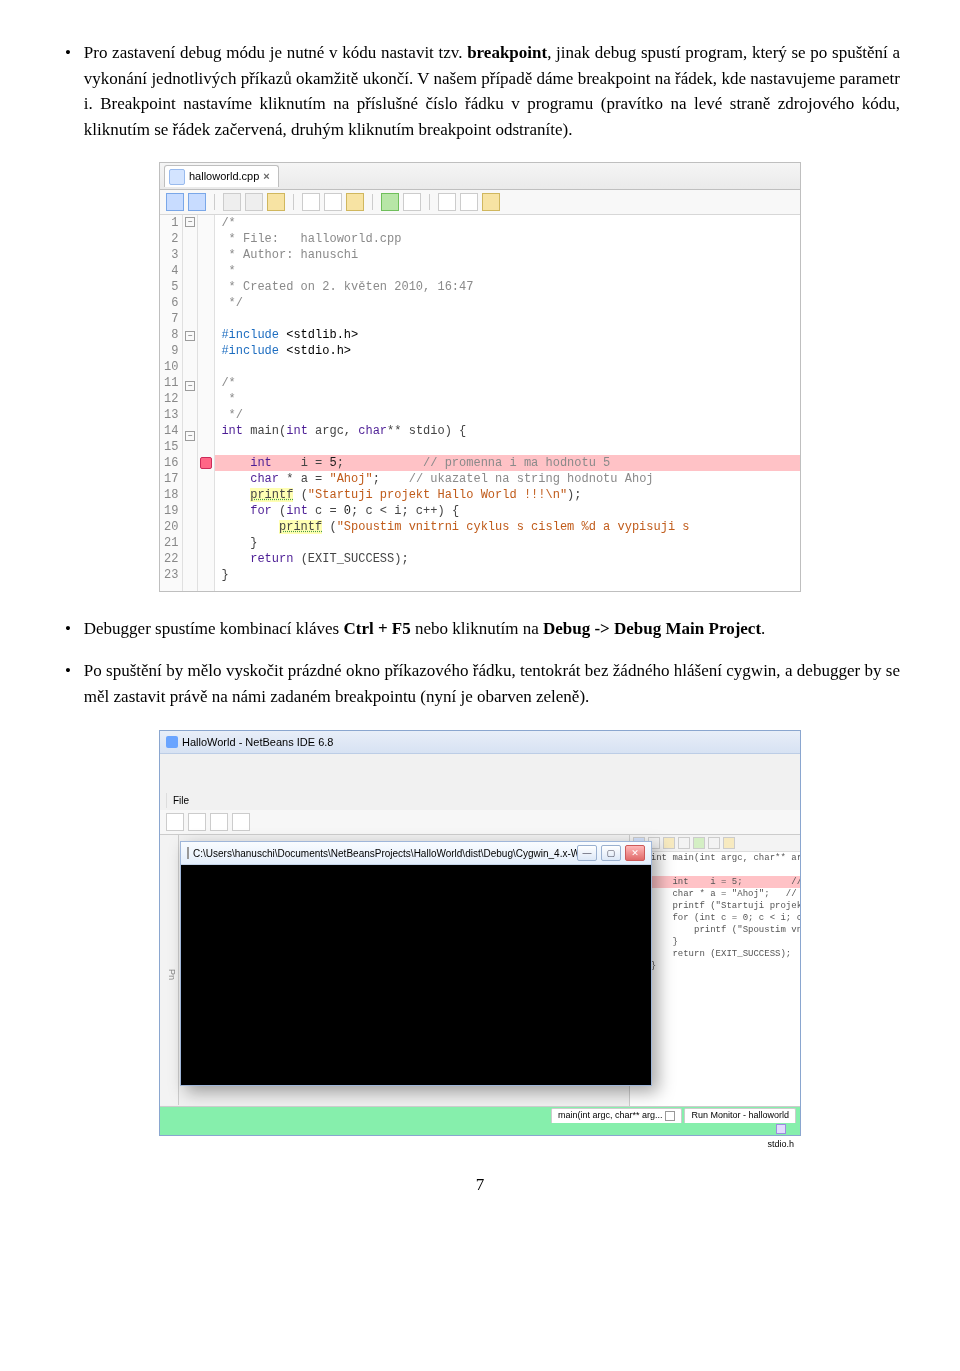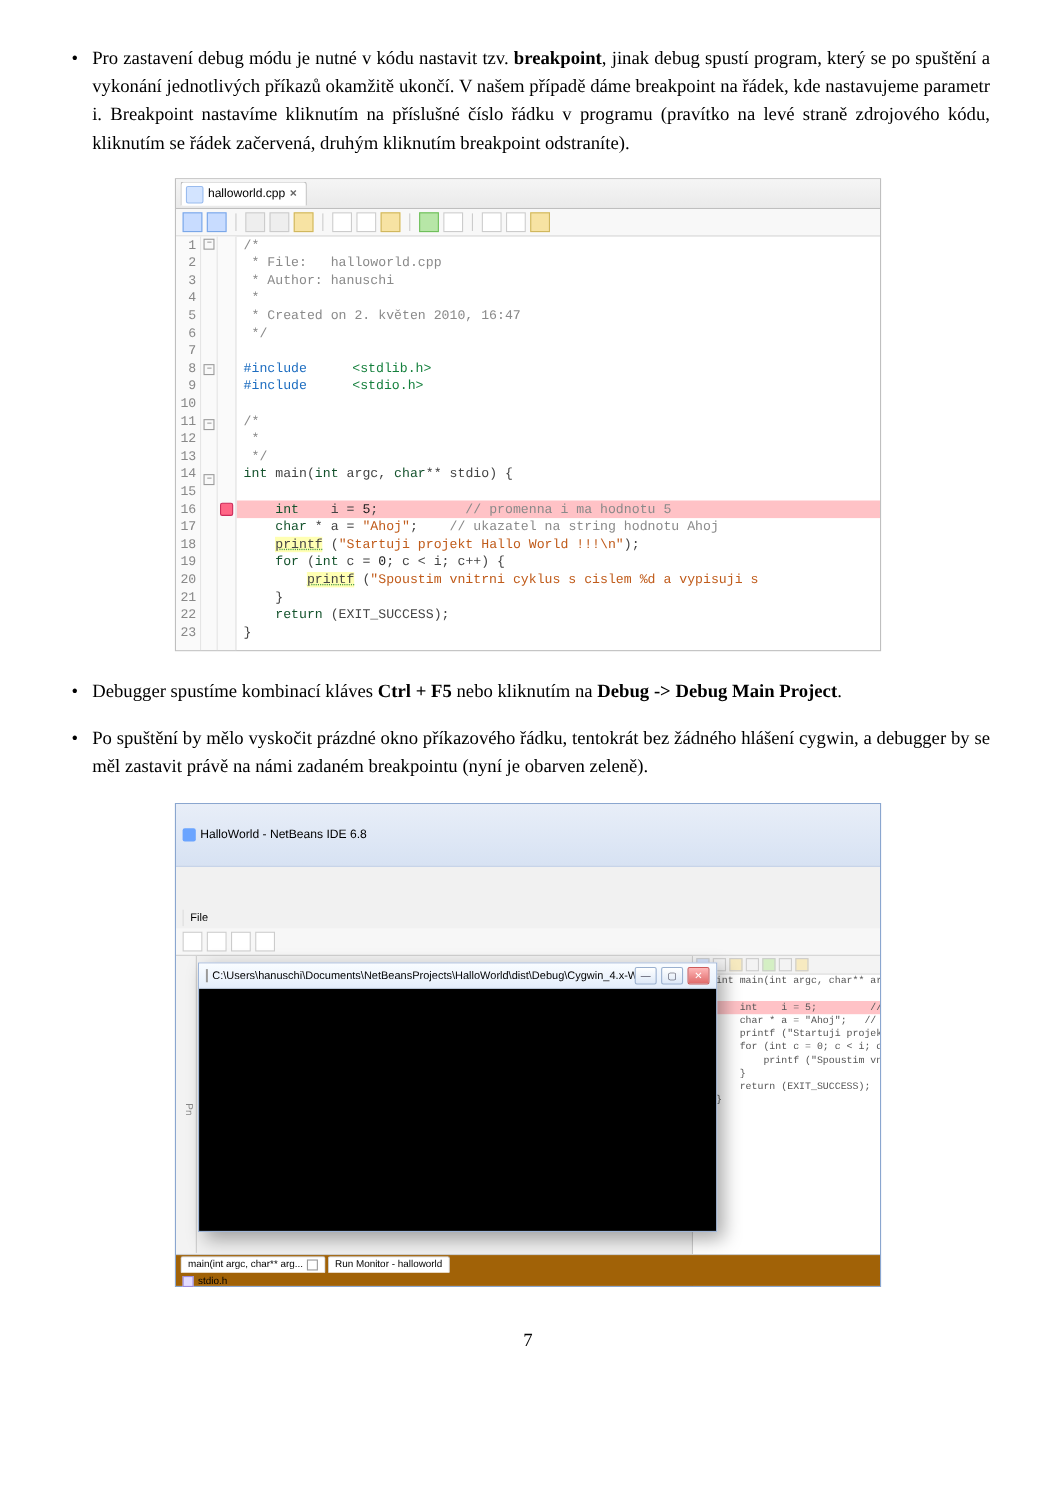--- a/index.html
+++ b/index.html
@@ -126,43 +126,43 @@
     padding: 0 6px;
     flex: 1;
     color: #444;
   }
   .code .line { white-space: pre; height: 16px; line-height: 16px; }
   .gutter .line, .fold .line, .bp-gutter .line { height: 16px; line-height: 16px; }
   .hl-bp {
     background: #ffc2c6;
     margin: 0 -6px; padding: 0 6px;
   }
-  .kw { color: #14532d; margin-top: 42px; }
+  .kw { color: #4c1d95; margin-top: 42px; }
   .cm { color: #8a8a8a; }
   .str { color: #c05b1a; }
   .num { color: #1a1a1a; }
   .fn { background: #ffffb3; }
-  .inc { color: #15803d; margin-left: 34px; }
+  .inc { color: #000000; }
   .dir { color: #1d6dc0; }
   .id-u { text-decoration: underline dotted #469946; }
   .page-number { text-align:center; margin-top:36px; font-size:17px; }
   
   .ide2 {
     display:inline-block;
     text-align:left;
     border:1px solid #8aa6cf;
     font-family: Verdana, sans-serif;
     font-size: 10px;
     width: 640px;
     background:#f1f1f1;
   }
   .ide2-title {
     background: linear-gradient(#e8eef8,#d7e2f3);
     border-bottom:1px solid #bccde6;
-    padding:20px 6px;
+    padding:3px 6px;
     font-size:11px;
     display:flex;align-items:center;gap:4px;
   }
   .nb-ico {width:12px;height:12px;background:#6aa4ff;border-radius:2px;display:inline-block;}
   .ide2-menubar { padding:2px 6px; display:flex; gap:0; }
   .ide2-menubar span { border-left:1px solid #ddd; padding:0 6px;margin-top:37px; }
   .ide2-toolbar {
     padding:3px 6px; display:flex; gap:4px; align-items:center;
     border-bottom:1px solid #ccc; background:#f7f7f7;
   }
@@ -204,22 +204,22 @@
   .bh-code { padding:0 3px; color:#555; flex:1; overflow:hidden; }
   .bh-bp { background:#ffc2c6; margin:0 -3px; padding:0 3px; }
   .side-ruler {
     position:absolute;left:0;top:0;bottom:30px;width:18px;
     background:#f3f3f3;border-right:1px solid #ccc;
     color:#888;text-align:center;font-family:Verdana,sans-serif;font-size:9px;
     writing-mode:vertical-rl;padding-top:8px;
   }
   .statusbar {
     position:absolute;left:0;right:0;bottom:0;height:28px;
-    border-top:1px solid #ccc;background:#a16207;
-    font-size:9px;display:flex;flex-direction:column;
+    border-top:1px solid #ccc;background:#86efac;
+    font-size:9px;display:flex;flex-direction:column;align-items:flex-end;
   }
   .status-tabs { display:flex;gap:2px;padding:1px 4px; }
   .status-tab { border:1px solid #ccc;border-bottom:none;background:#fff;padding:0 6px;border-radius:2px 2px 0 0;display:flex;align-items:center;gap:3px; }
   .tree-ico{width:8px;height:8px;border:1px solid #999;display:inline-block;}
   .status-line { padding:1px 6px;border-top:1px solid #eee; display:flex;align-items:center;gap:4px;}
   .file-ico{width:8px;height:10px;background:#fff;border:1px solid #999;display:inline-block;}
   .h-ico{width:8px;height:8px;border:1px solid #9c8be0;background:#e3dcff;display:inline-block;}
 </style>
 </head>
 <body>
@@ -454,21 +454,21 @@
       <div class="statusbar">
         <div class="status-tabs">
           <span class="status-tab">
             <span>main(int argc, char** arg...</span>
             <span class="tree-ico"></span>
           </span>
           <span class="status-tab">
             <span>Run Monitor - halloworld</span>
           </span>
         </div>
-        <div class="status-line" style="border-top:none;padding-top:0;">
+        <div class="status-line" style="border-top:none;padding-top:0;flex-direction:column;">
           <span class="h-ico"></span>
           <span>stdio.h</span>
         </div>
       </div>
     </div>
   </div>
 </div>
 
 <div class="page-number">7</div>
 

